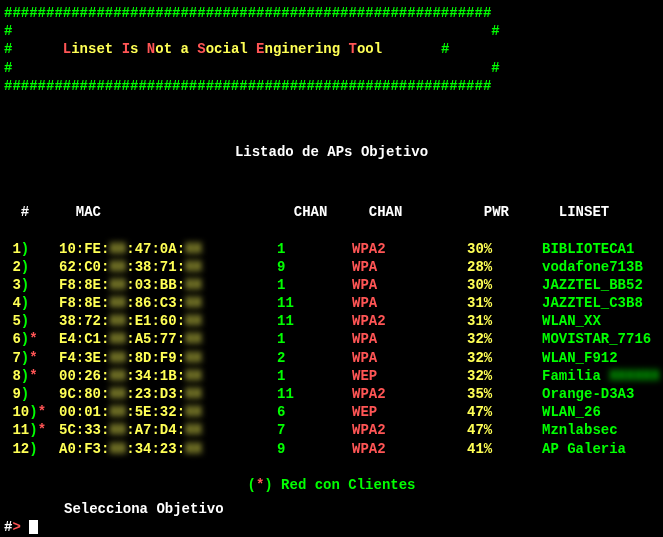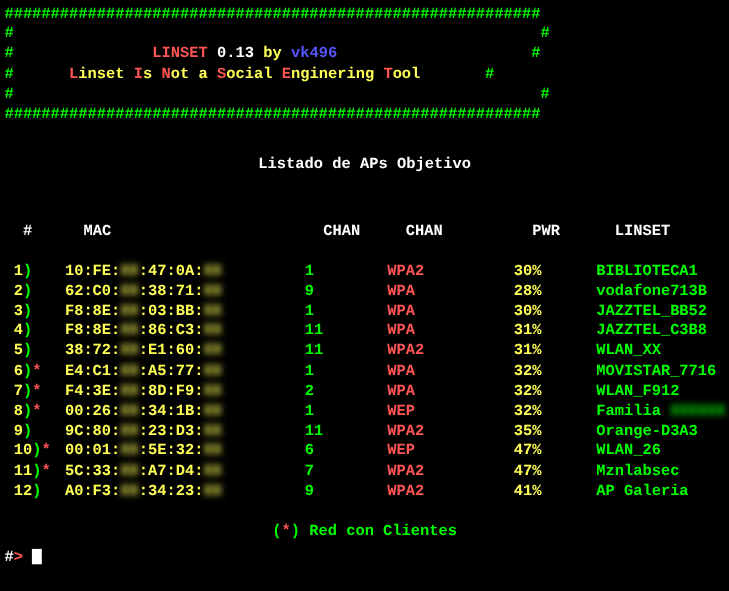--- a/index.html
+++ b/index.html
@@ -15,21 +15,21 @@
     overflow: hidden;
     line-height: 1.3;
   }
   .green { color: #00ff00; }
   .red { color: #ff5555; }
   .yellow { color: #ffff55; }
   .blue { color: #5555ff; }
   .white { color: #ffffff; }
   .header-line { white-space: pre; }
   .title-row { text-align: left; white-space: pre; }
-  .section-title { text-align: center; margin-top: 28px; margin-bottom: 24px; }
+  .section-title { text-align: center; margin-top: 48px; margin-bottom: 24px; }
   .row { white-space: pre; }
   .cell { display: inline-block; vertical-align: top; }
   .c-idx { width: 55px; }
   .c-mac { width: 218px; }
   .c-chan { width: 75px; }
   .c-secu { width: 75px; }
   .c-pwr { width: 75px; margin-left: 40px; }
   .c-essid { }
   .header-row { margin-bottom: 18px; }
   .blur { filter: blur(3px); display: inline-block; }
@@ -42,21 +42,20 @@
     background: #fff;
     vertical-align: middle;
   }
 </style>
 </head>
 <body>
 
 <div>
   <div class="header-line green">##########################################################</div>
   <div class="header-line"><span class="green">#</span><span class="green">                                                         #</span></div>
-  <div class="title-row"><span class="green">#               </span><span class="red">LINSET</span><span class="white"> 0.13 </span><span class="yellow">by</span><span class="blue"> vk496</span><span class="green">                     #</span></div>
   <div class="title-row"><span class="green">#      </span><span class="red">L</span><span class="yellow">inset </span><span class="red">I</span><span class="yellow">s </span><span class="red">N</span><span class="yellow">ot a </span><span class="red">S</span><span class="yellow">ocial </span><span class="red">E</span><span class="yellow">nginering </span><span class="red">T</span><span class="yellow">ool</span><span class="green">       #</span></div>
   <div class="header-line"><span class="green">#</span><span class="green">                                                         #</span></div>
   <div class="header-line green">##########################################################</div>
 </div>
 
 <div class="section-title white">Listado de APs Objetivo</div>
 
 <div class="row header-row white">
   <span class="cell c-idx">#</span><span class="cell c-mac">MAC</span><span class="cell c-chan">CHAN</span><span class="cell c-secu">CHAN</span><span class="cell c-pwr">PWR</span><span class="cell c-essid">LINSET</span>
 </div>
@@ -72,14 +71,15 @@
     <div class="row"><span class="cell c-idx"><span class="yellow"> 8</span><span class="green">)</span><span class="red">*</span></span><span class="cell c-mac yellow"><span>00:26:</span><span class="blur">XX</span><span>:34:1B:</span><span class="blur">XX</span></span><span class="cell c-chan green">1</span><span class="cell c-secu red">WEP</span><span class="cell c-pwr yellow">32%</span><span class="cell c-essid green"><span>Familia </span><span class="blur">XXXXXX</span></span></div>
     <div class="row"><span class="cell c-idx"><span class="yellow"> 9</span><span class="green">)</span></span><span class="cell c-mac yellow"><span>9C:80:</span><span class="blur">XX</span><span>:23:D3:</span><span class="blur">XX</span></span><span class="cell c-chan green">11</span><span class="cell c-secu red">WPA2</span><span class="cell c-pwr yellow">35%</span><span class="cell c-essid green"><span>Orange-D3A3</span></span></div>
     <div class="row"><span class="cell c-idx"><span class="yellow"> 10</span><span class="green">)</span><span class="red">*</span></span><span class="cell c-mac yellow"><span>00:01:</span><span class="blur">XX</span><span>:5E:32:</span><span class="blur">XX</span></span><span class="cell c-chan green">6</span><span class="cell c-secu red">WEP</span><span class="cell c-pwr yellow">47%</span><span class="cell c-essid green"><span>WLAN_26</span></span></div>
     <div class="row"><span class="cell c-idx"><span class="yellow"> 11</span><span class="green">)</span><span class="red">*</span></span><span class="cell c-mac yellow"><span>5C:33:</span><span class="blur">XX</span><span>:A7:D4:</span><span class="blur">XX</span></span><span class="cell c-chan green">7</span><span class="cell c-secu red">WPA2</span><span class="cell c-pwr yellow">47%</span><span class="cell c-essid green"><span>Mznlabsec</span></span></div>
     <div class="row"><span class="cell c-idx"><span class="yellow"> 12</span><span class="green">)</span></span><span class="cell c-mac yellow"><span>A0:F3:</span><span class="blur">XX</span><span>:34:23:</span><span class="blur">XX</span></span><span class="cell c-chan green">9</span><span class="cell c-secu red">WPA2</span><span class="cell c-pwr yellow">41%</span><span class="cell c-essid green"><span>AP Galeria</span></span></div>
   </div>
 
 <div class="footer"><span class="green">(</span><span class="red">*</span><span class="green">) Red con Clientes</span></div>
 
 <div class="prompt-line">
+  <div class="white" style="margin-left:60px;">Selecciona Objetivo</div>
   <div><span class="white">      #</span><span class="red">&gt;</span><span> </span><span class="cursor"></span></div>
 </div>
 
 </body></html>

